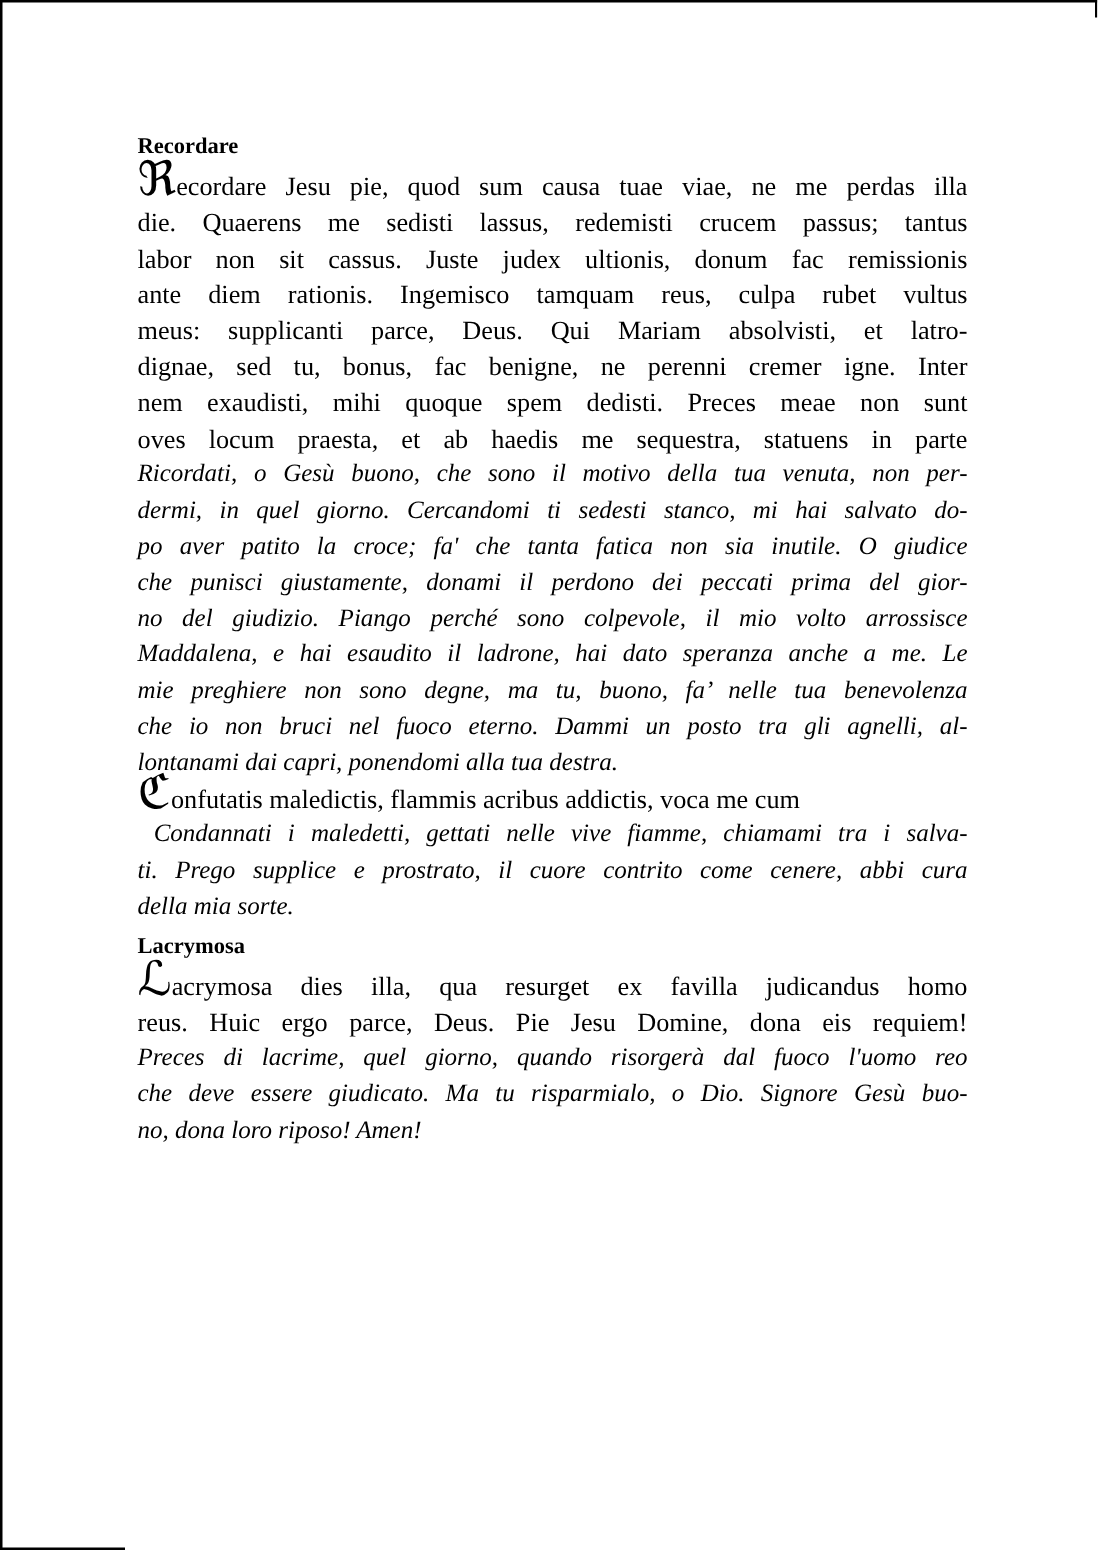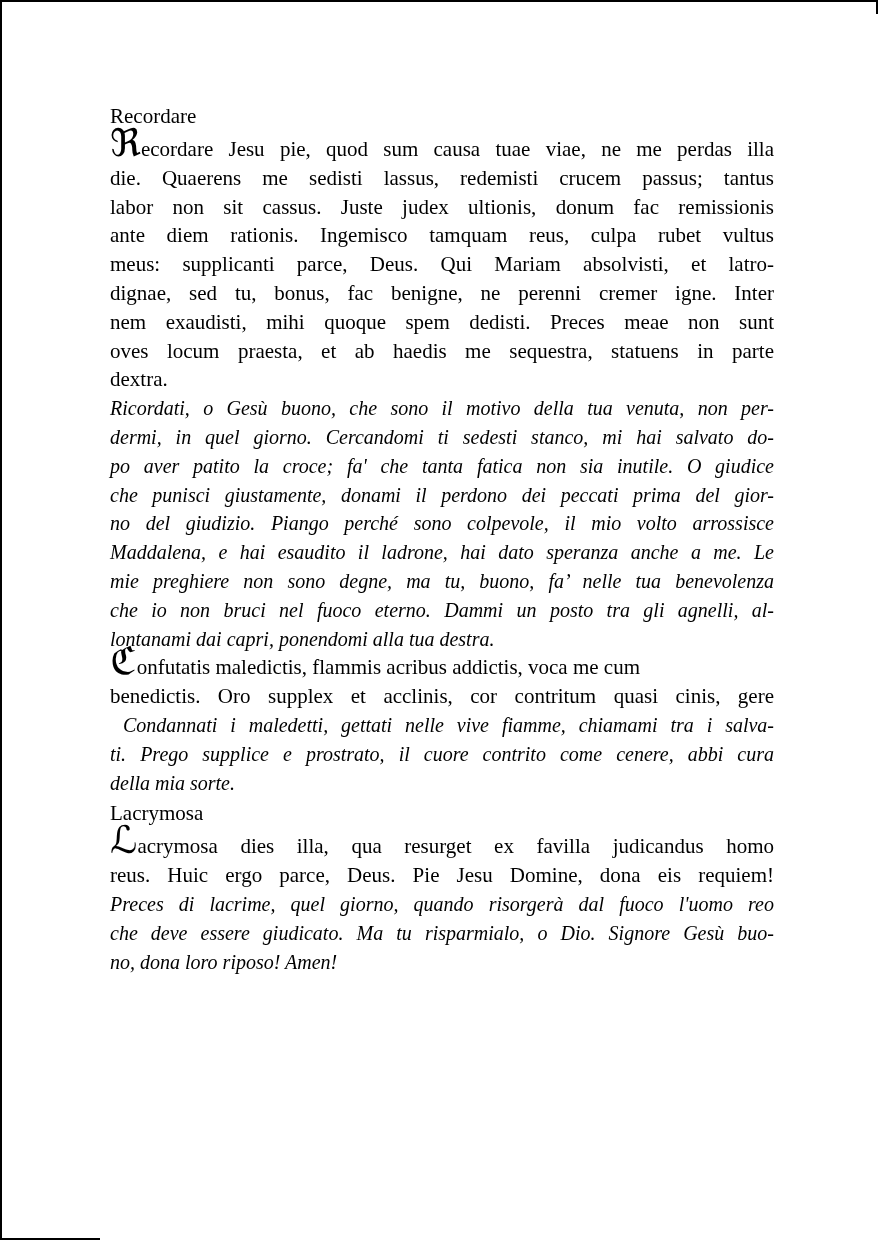--- a/index.html
+++ b/index.html
@@ -15,23 +15,23 @@
     overflow: hidden;
   }
   
   .edge { position: absolute; background: #000; }
   .edge-top    { top: 0; left: 0; width: 100%; height: 2px; }
   .edge-left   { top: 0; left: 0; width: 2px; height: 100%; }
   .edge-right  { top: 0; right: 0; width: 2px; height: 14px; }
   .edge-bottom { bottom: 0; left: 0; width: 100px; height: 2px; }
 
   h2.heading {
-    font-size: 21px;
+    font-size: 18px;
     line-height: 29px;
-    font-weight: normal;
+    font-weight: bold;
     margin: 2px 0 4px 0;
   }
   .para { margin: 0; }
   .line {
     text-align: justify;
     text-align-last: justify;
     white-space: pre-wrap;
   }
   .line.noj { text-align-last: left; }
   .latin .line { font-size: 21px; line-height: 28.8px; }
@@ -56,39 +56,37 @@
     <h2 class="heading">Recordare</h2>
     <div class="para latin">
         <div class="line"><span class="initial">ℜ</span>ecordare Jesu pie, quod sum causa tuae viae, ne me perdas illa</div>
         <div class="line">die. Quaerens me sedisti lassus, redemisti crucem passus; tantus</div>
         <div class="line">labor non sit cassus. Juste judex ultionis, donum fac remissionis</div>
         <div class="line">ante diem rationis. Ingemisco tamquam reus, culpa rubet vultus</div>
         <div class="line">meus: supplicanti parce, Deus. Qui Mariam absolvisti, et latro-</div>
         <div class="line">dignae, sed tu, bonus, fac benigne, ne perenni cremer igne. Inter</div>
         <div class="line">nem exaudisti, mihi quoque spem dedisti. Preces meae non sunt</div>
         <div class="line">oves locum praesta, et ab haedis me sequestra, statuens in parte</div>
-        <div class="line noj">dextra.</div>
       </div>
     <div class="para italian">
         <div class="line">Ricordati, o Gesù buono, che sono il motivo della tua venuta, non per-</div>
         <div class="line">dermi, in quel giorno. Cercandomi ti sedesti stanco, mi hai salvato do-</div>
         <div class="line">po aver patito la croce; fa' che tanta fatica non sia inutile. O giudice</div>
         <div class="line">che punisci giustamente, donami il perdono dei peccati prima del gior-</div>
         <div class="line">no del giudizio. Piango perché sono colpevole, il mio volto arrossisce</div>
         <div class="line">Maddalena, e hai esaudito il ladrone, hai dato speranza anche a me. Le</div>
         <div class="line">mie preghiere non sono degne, ma tu, buono, fa’ nelle tua benevolenza</div>
         <div class="line">che io non bruci nel fuoco eterno. Dammi un posto tra gli agnelli, al-</div>
         <div class="line noj">lontanami dai capri, ponendomi alla tua destra.</div>
       </div>
   </section>
 
   <section>
     <div class="para latin">
         <div class="line noj"><span class="initial">ℭ</span>onfutatis maledictis, flammis acribus addictis, voca me cum</div>
-        <div class="line">benedictis. Oro supplex et acclinis, cor contritum quasi cinis, gere</div>
       </div>
     <div class="para italian">
         <div class="line"> Condannati i maledetti, gettati nelle vive fiamme, chiamami tra i salva-</div>
         <div class="line">ti. Prego supplice e prostrato, il cuore contrito come cenere, abbi cura</div>
         <div class="line noj">della mia sorte.</div>
       </div>
   </section>
 
   <section>
     <h2 class="heading">Lacrymosa</h2>

